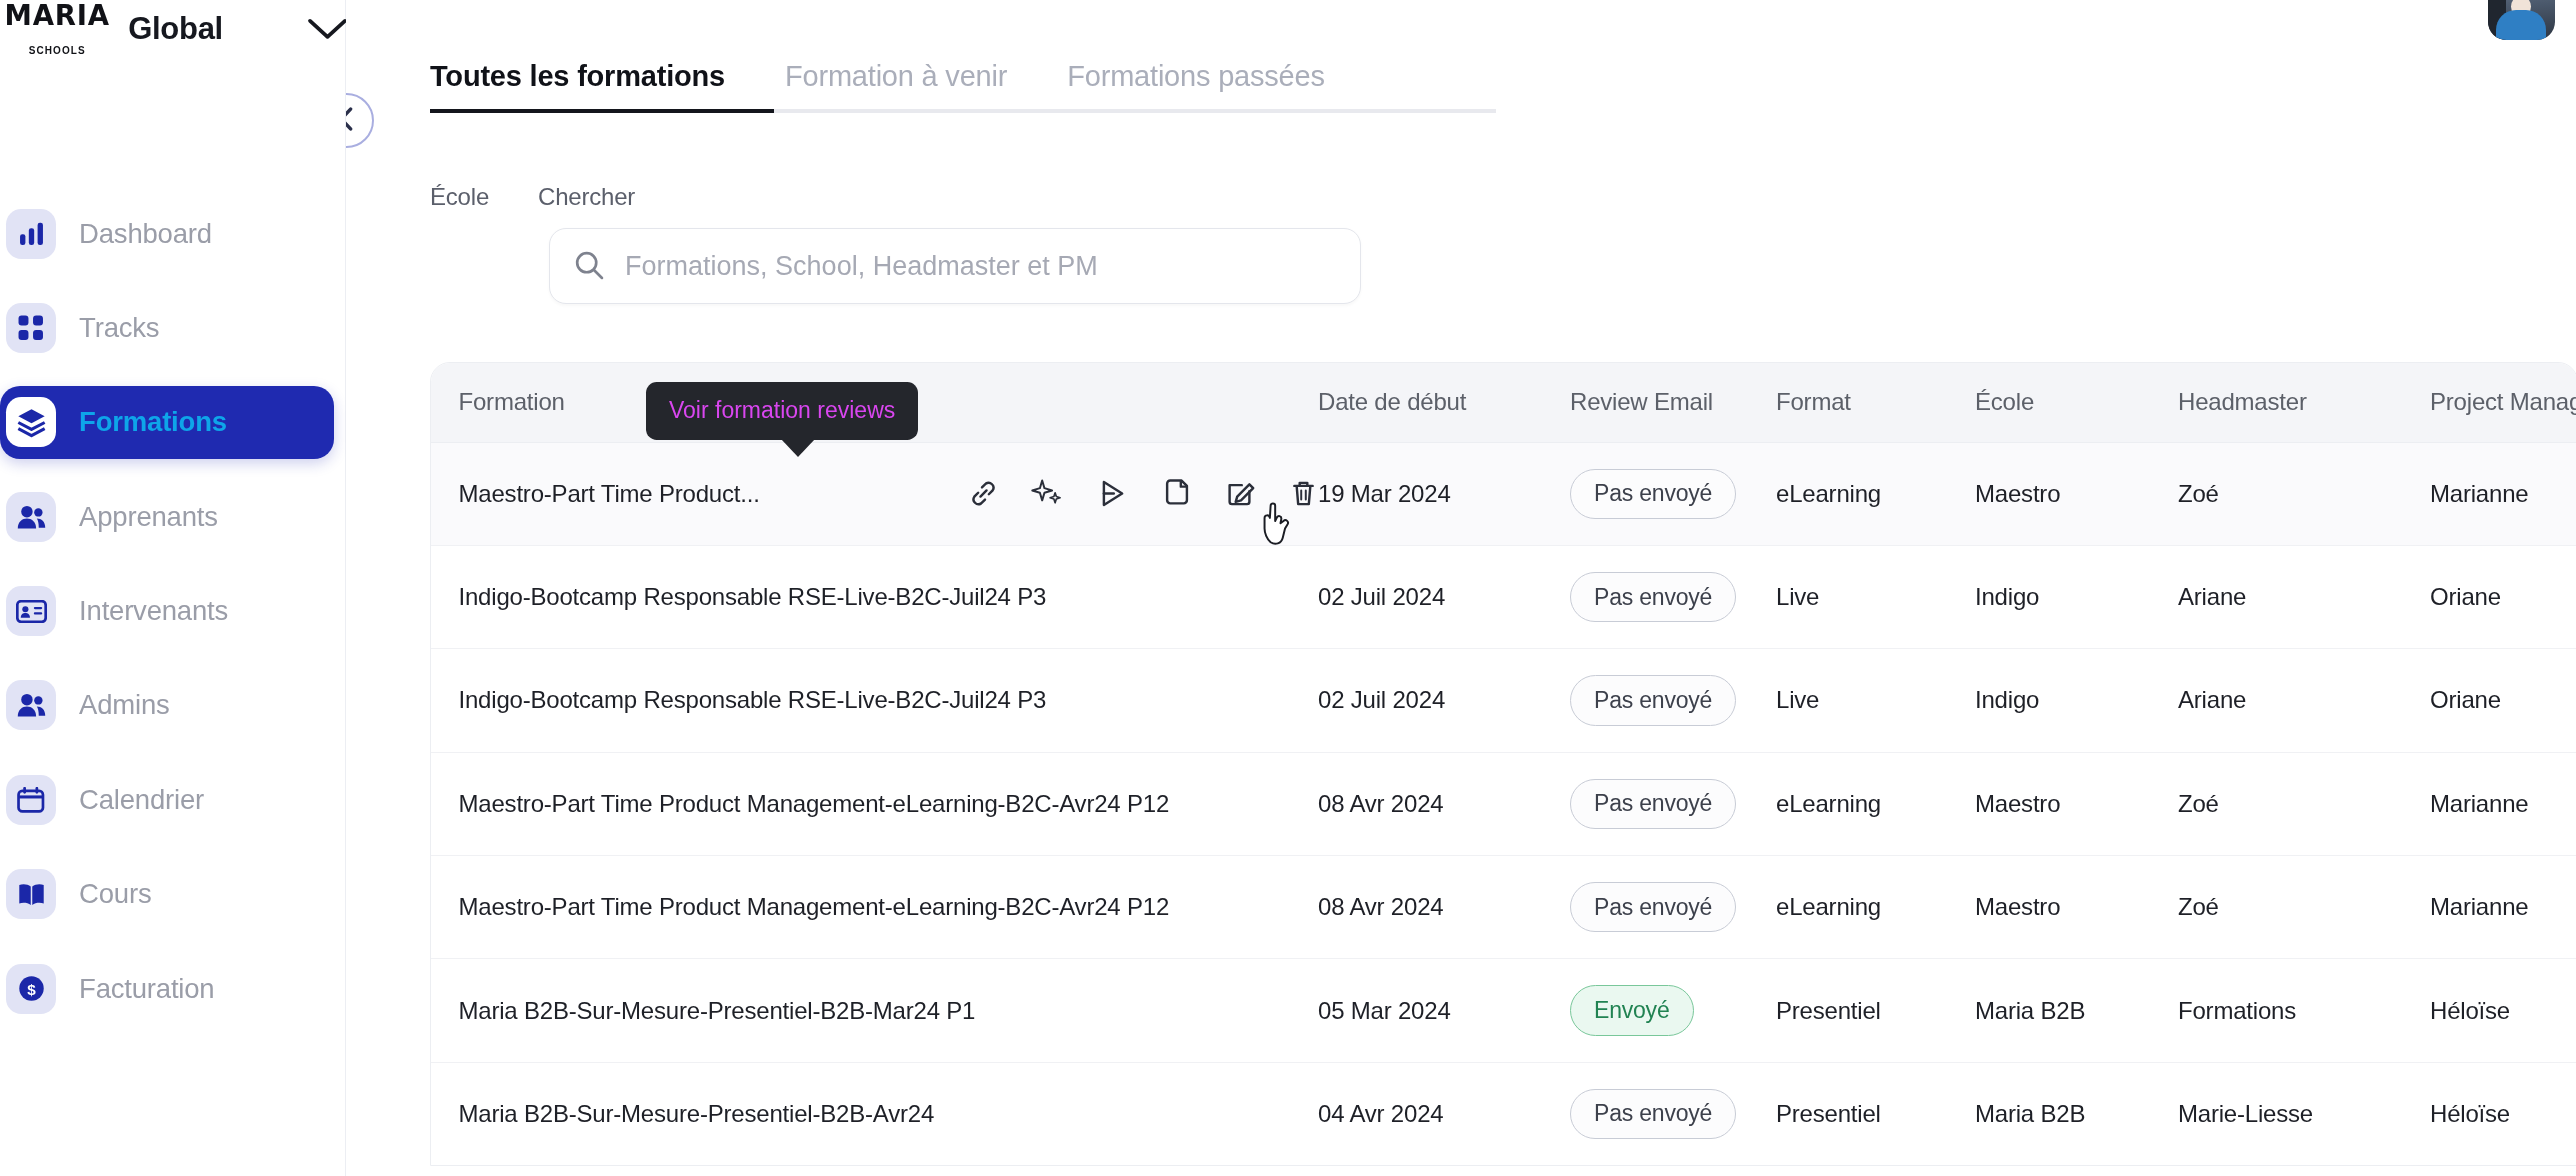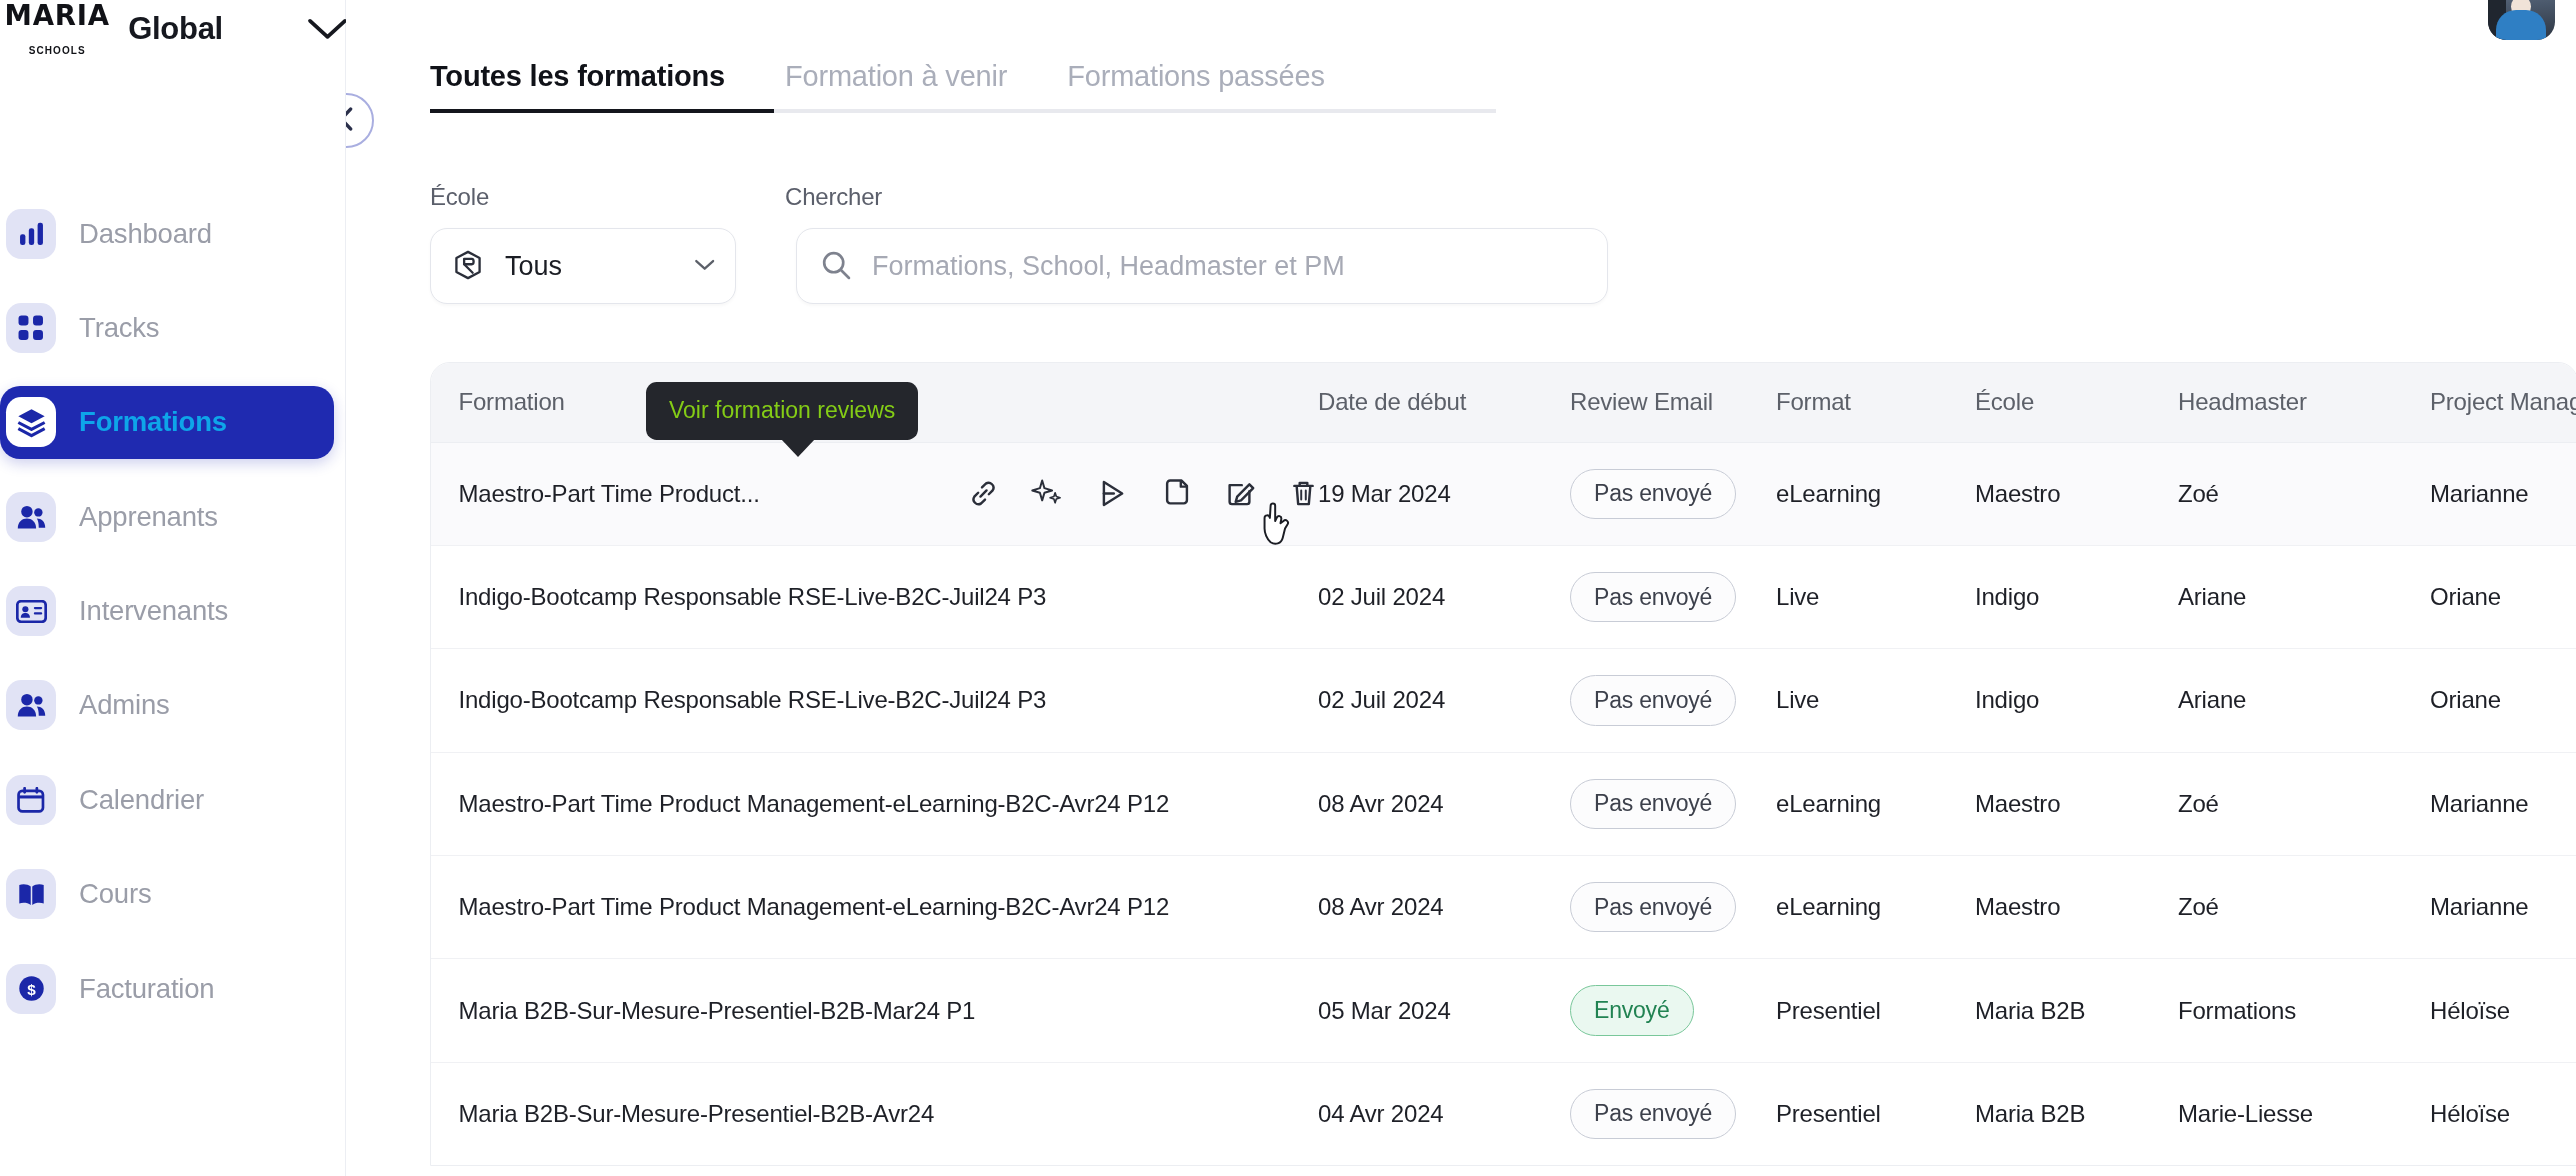--- a/index.html
+++ b/index.html
@@ -294,21 +294,21 @@
     gap: 29px;
     position: relative;
   }
   .act-ico { width: 35px; height: 35px; display:block; }
 
   .tooltip {
     position: absolute;
     left: 300px;
     top: 382px;
     background: #24262c;
-    color: #84cc16;
+    color: #d946ef;
     font-size: 23px;
     padding: 15.3px 23px;
     border-radius: 10.7px;
     white-space: nowrap;
     z-index: 60;
   }
   .tooltip:after {
     content: "";
     position: absolute;
     left: 135px; bottom: -17px;
@@ -475,35 +475,20 @@
         <div class="tab">Formations passées</div>
         <div class="tabs-underline">
           <div class="active-bar"></div>
         </div>
       </div>
 
       <div class="filters">
 
         <div>
           <div class="field-label">École</div>
-          <div class="select-box">
-            <span>
-              <svg width="34" height="34" viewBox="0 0 44 44">
-                  <path d="M22 5 L37 13 L37 31 L22 39 L7 31 L7 13 Z" stroke="#2b2f3a" stroke-width="3" fill="none" stroke-linejoin="round"></path>
-                  <path d="M17 14 L27 14 C30 14 30 21 27 21 L17 21 Z" stroke="#2b2f3a" stroke-width="3" fill="none" stroke-linejoin="round"></path>
-                  <path d="M17 21 L28 32" stroke="#2b2f3a" stroke-width="3" stroke-linecap="round"></path>
-                </svg>
-            </span>
-            <span class="sel-text">Tous</span>
-            <span>
-              <svg width="21.4" height="13.8" viewBox="0 0 28 18">
-                  <path d="M3 4 L14 14 L25 4" stroke="#5c6069" stroke-width="3" fill="none" stroke-linecap="round" stroke-linejoin="round"></path>
-                </svg>
-            </span>
-          </div>
         </div>
 
         <div>
           <div class="field-label">Chercher</div>
           <div class="search-box">
             <span>
               <svg width="32" height="32" viewBox="0 0 42 42">
                   <circle cx="18" cy="18" r="12.5" stroke="#7e828e" stroke-width="3.5" fill="none"></circle>
                   <path d="M27.5 27.5 L38 38" stroke="#7e828e" stroke-width="3.5" stroke-linecap="round"></path>
                 </svg>

